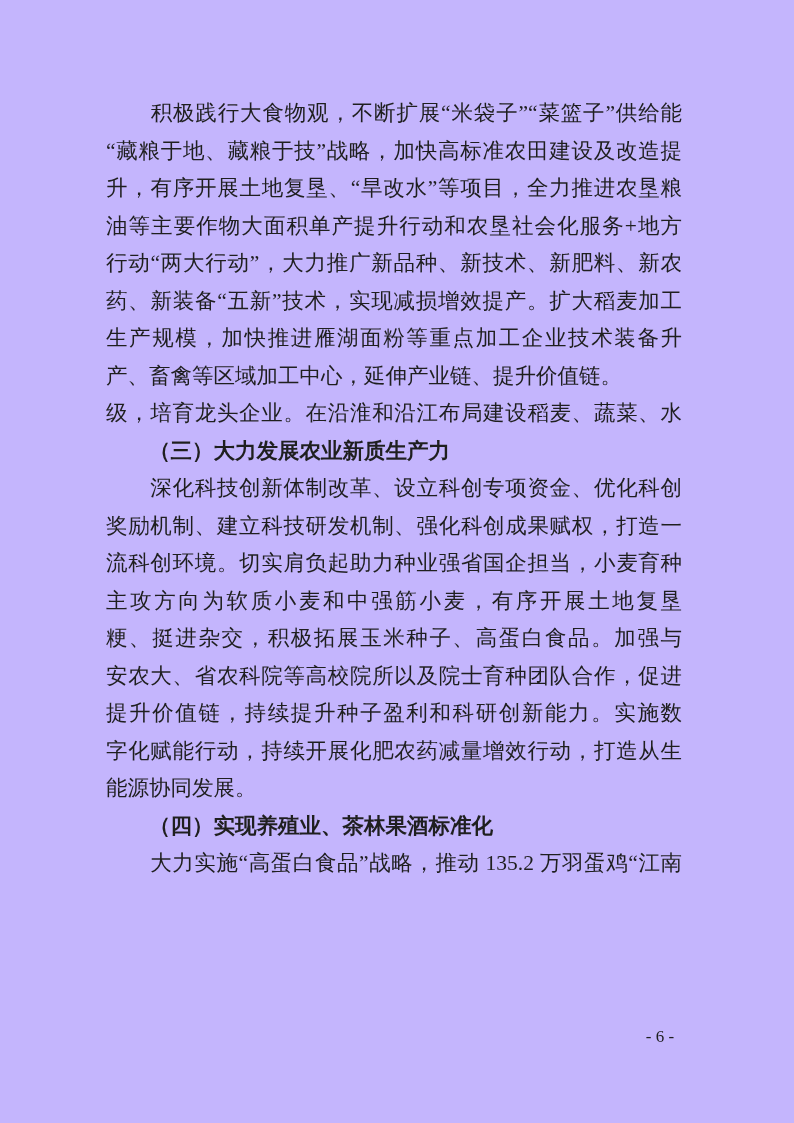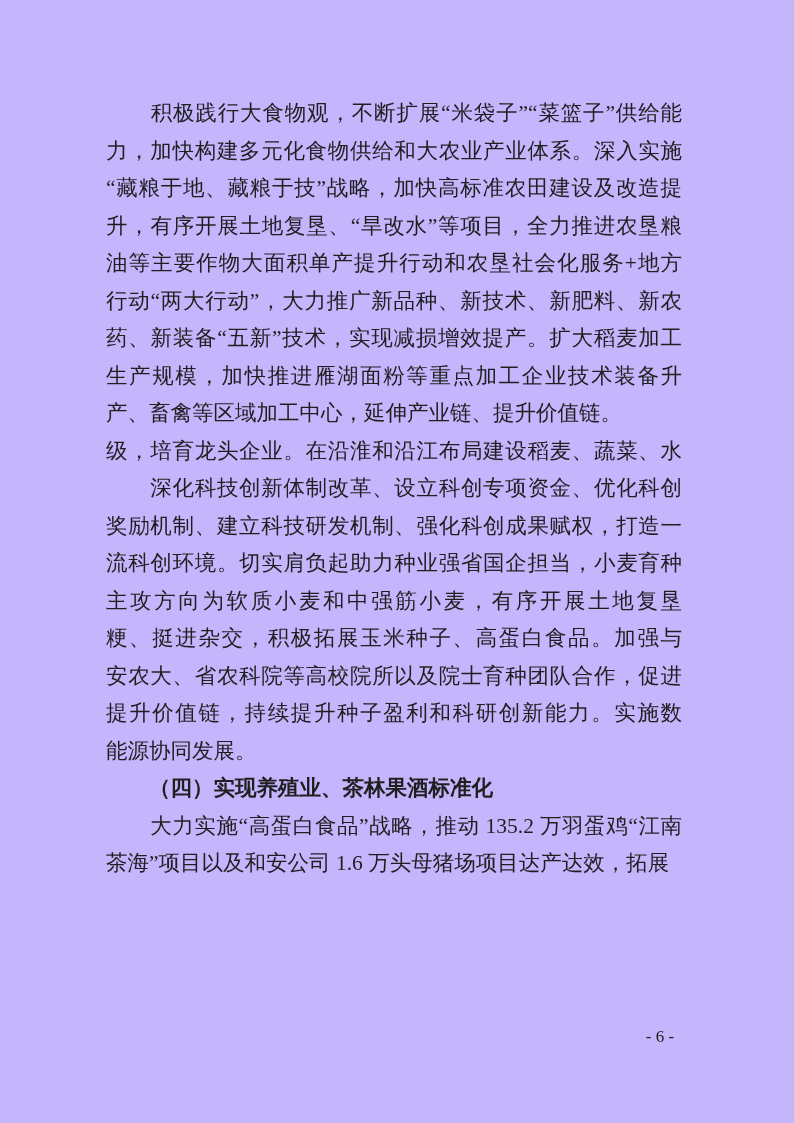--- a/index.html
+++ b/index.html
@@ -51,42 +51,44 @@
     font-family: "Liberation Serif", serif;
   }
 </style>
 </head>
 <body>
 
 <div class="page">
   <div class="text-block" id="text-block">
       <div class="block paragraph">
         <div class="line justify">　　积极践行大食物观，不断扩展“米袋子”“菜篮子”供给能</div>
-        <div class="line justify">力，加快构建多元化食物供给和大农业产业体系。深入实施</div>
         <div class="line justify">“藏粮于地、藏粮于技”战略，加快高标准农田建设及改造提</div>
         <div class="line justify">升，有序开展土地复垦、“旱改水”等项目，全力推进农垦粮</div>
         <div class="line justify">油等主要作物大面积单产提升行动和农垦社会化服务+地方</div>
         <div class="line justify">行动“两大行动”，大力推广新品种、新技术、新肥料、新农</div>
         <div class="line justify">药、新装备“五新”技术，实现减损增效提产。扩大稻麦加工</div>
         <div class="line justify">生产规模，加快推进雁湖面粉等重点加工企业技术装备升</div>
         <div class="line">产、畜禽等区域加工中心，延伸产业链、提升价值链。</div>
         <div class="line justify">级，培育龙头企业。在沿淮和沿江布局建设稻麦、蔬菜、水</div>
       </div>
+      <div class="block heading">
+        <div class="line">　　（三）大力发展农业新质生产力</div>
+      </div>
       <div class="block paragraph">
         <div class="line justify">　　深化科技创新体制改革、设立科创专项资金、优化科创</div>
         <div class="line justify">奖励机制、建立科技研发机制、强化科创成果赋权，打造一</div>
         <div class="line justify">流科创环境。切实肩负起助力种业强省国企担当，小麦育种</div>
         <div class="line justify">主攻方向为软质小麦和中强筋小麦，有序开展土地复垦</div>
         <div class="line justify">粳、挺进杂交，积极拓展玉米种子、高蛋白食品。加强与</div>
         <div class="line justify">安农大、省农科院等高校院所以及院士育种团队合作，促进</div>
         <div class="line justify">提升价值链，持续提升种子盈利和科研创新能力。实施数</div>
+        <div class="line justify">字化赋能行动，持续开展化肥农药减量增效行动，打造从生</div>
         <div class="line">能源协同发展。</div>
       </div>
       <div class="block heading">
         <div class="line">　　（四）实现养殖业、茶林果酒标准化</div>
       </div>
       <div class="block paragraph">
         <div class="line justify">　　大力实施“高蛋白食品”战略，推动 135.2 万羽蛋鸡“江南</div>
-        <div class="line">茶海”项目以及和安公司 1.6 万头母猪场项目达产达效，拓展</div>
       </div>
     </div>
   <div class="page-number">- 6 -</div>
 </div>
 
 </body></html>

